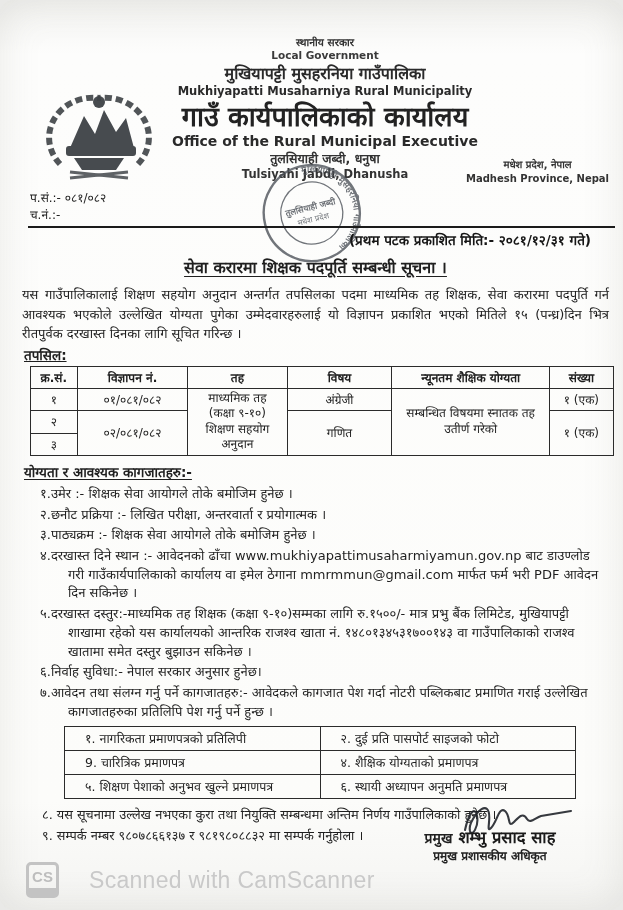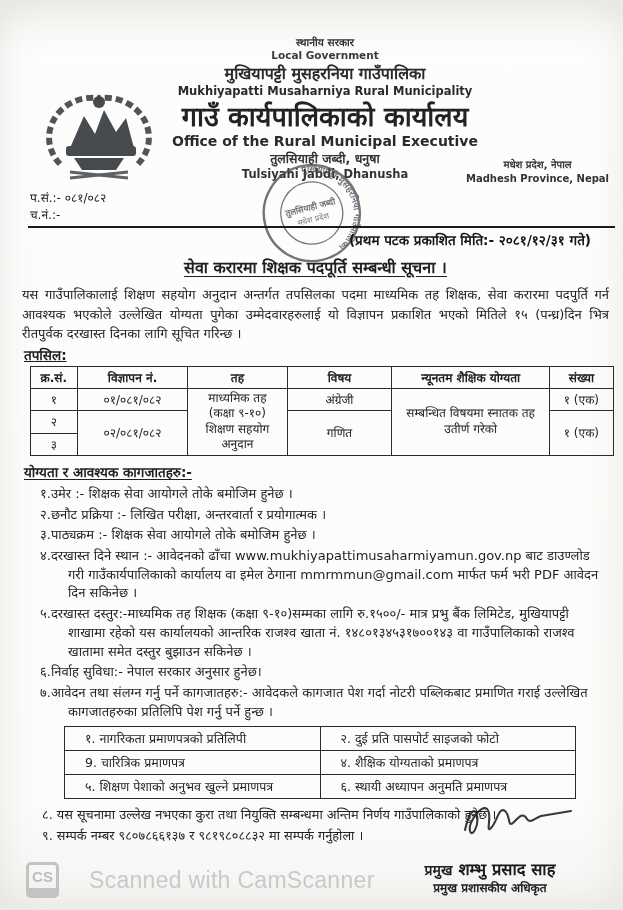--- a/index.html
+++ b/index.html
@@ -35,21 +35,21 @@
   .vtab th,.vtab td{border:1.4px solid #2b2b2b;text-align:center;padding:2px 9px;vertical-align:middle;}
   .vtab th{font-weight:bold;}
   .preline{white-space:pre-line;line-height:1.3;}
   .req-head{font-size:13.5px;font-weight:bold;text-decoration:underline;text-underline-offset:2px;margin:7px 0 4px 2px;}
   .req-item{font-size:13px;line-height:1.44;padding-left:46px;text-indent:-28px;margin-bottom:2px;}
   .dtab{width:512px;margin:4px 0 6px 42px;font-size:12.5px;}
   .dtab td{border:1.4px solid #2b2b2b;text-align:left;padding:3px 20px;width:50%;}
   .close-item{font-size:12.8px;line-height:1.5;margin:2px 0 2px 20px;}
   
   .sig-scribble{position:absolute;right:46px;top:794px;}
-  .sig-block{position:absolute;right:8px;top:860px;width:250px;text-align:center;line-height:1.2;}
+  .sig-block{position:absolute;right:8px;top:828px;width:250px;text-align:center;line-height:1.2;}
   .sig-prefix{font-size:14px;font-weight:bold;margin-right:6px;}
   .sig-name{font-size:16.5px;font-weight:bold;color:#1a1a1a;}
   .sig-title{font-size:12px;font-weight:bold;color:#222;margin-top:1px;}
   
   .scanfoot{position:absolute;left:26px;bottom:12px;display:flex;align-items:center;gap:30px;}
   .cs-badge{width:33px;height:36px;border:3px solid #c3c3c3;border-radius:5px;position:relative;
     display:flex;justify-content:center;align-items:flex-start;padding-top:3px;
     font-family:"Liberation Sans",sans-serif;font-weight:bold;font-size:15px;color:#bdbdbd;box-sizing:border-box;}
   .cs-badge::after{content:"";position:absolute;left:0;right:0;bottom:0;height:7px;background:#c3c3c3;}
   .cs-label{font-family:"Liberation Sans",sans-serif;font-size:23px;color:#c9c9c9;letter-spacing:.3px;}

